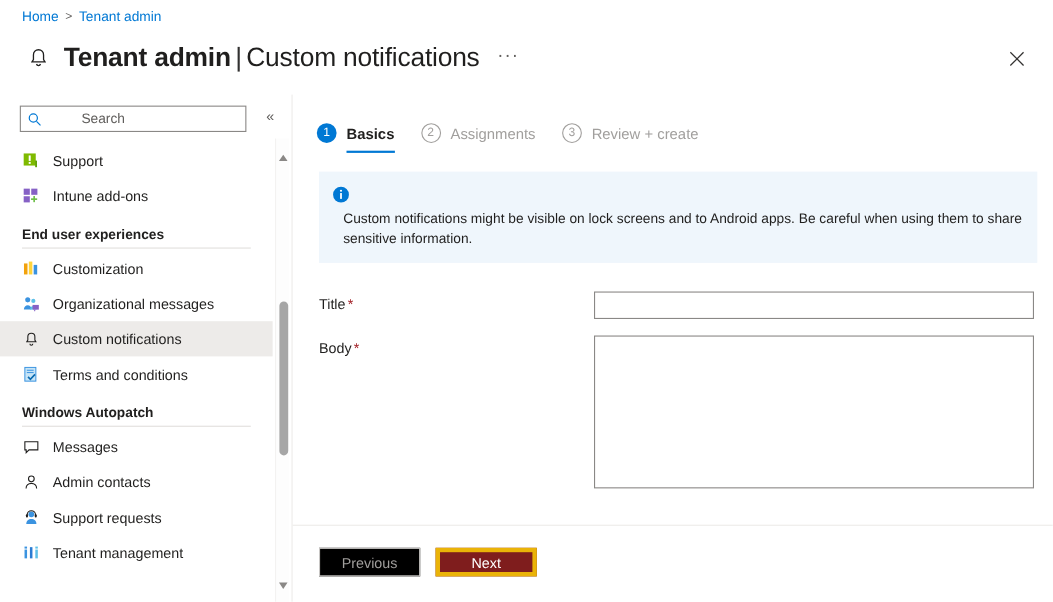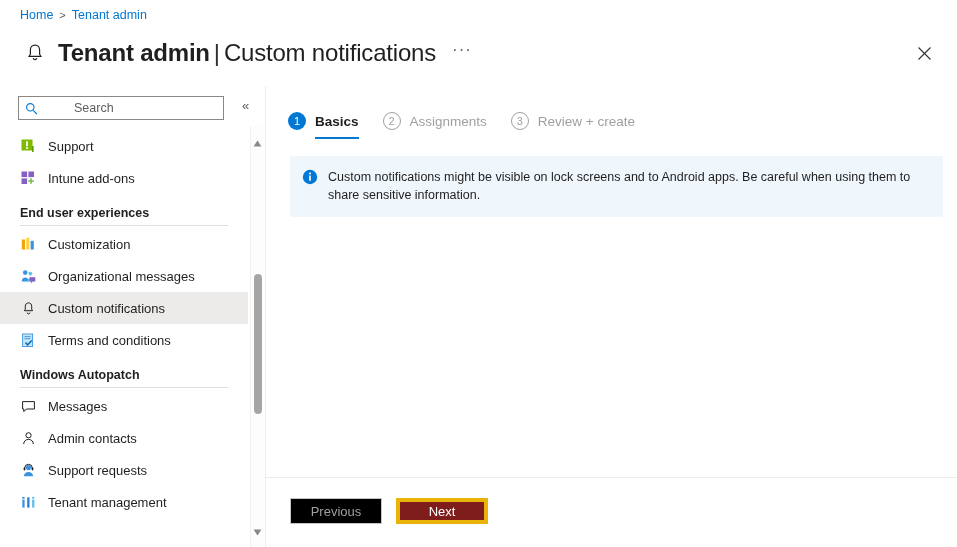--- a/index.html
+++ b/index.html
@@ -121,21 +121,21 @@
   .tab.inactive .step { border: 1px solid #a19f9d; color: #a19f9d; background: #fff; }
   .tab.active .tab-label { font-weight: bold; color: #201f1e; font-size: 13.5px; }
   .tab.inactive .tab-label { color: #a19f9d; font-size: 13.5px; }
   .tab.active::after {
     content: ""; position: absolute; left: 27px; right: 0; bottom: 0;
     height: 2px; background: #0078d4;
   }
 
   .banner {
     margin: 17px 14px 0 24px; background: #eff6fc;
-    display: flex; align-items: flex-start; padding: 12px 14px 13px 12px;
+    display: flex; align-items: flex-start; padding: 12px 14px 13px 12px; flex-direction: column;
   }
   .banner .info-ic { flex: 0 0 16px; margin-top: 1px; }
   .banner .banner-text {
     margin-left: 10px; font-size: 12.5px; line-height: 1.45; color: #201f1e;
   }
 
   .form { margin-top: 26px; padding-left: 24px; }
   .field { display: flex; align-items: flex-start; margin-bottom: 15px; }
   .field-label {
     width: 250px; font-size: 13px; color: #201f1e; padding-top: 4px; flex: 0 0 250px;
@@ -374,20 +374,35 @@
     <span class="info-ic">
       <svg width="16" height="16" viewBox="0 0 16 16">
         <circle cx="8" cy="8" r="7.2" fill="#0078d4"></circle>
         <rect x="7.2" y="6.5" width="1.6" height="5.3" fill="#ffffff"></rect>
         <circle cx="8" cy="4.4" r="1" fill="#ffffff"></circle>
       </svg>
     </span>
     <span class="banner-text">Custom notifications might be visible on lock screens and to Android apps.  Be careful when using them to share sensitive information.</span>
   </div>
 
+  <div class="form">
+    <div class="field">
+      <div class="field-label">
+        <span>Title</span><span class="req">*</span>
+      </div>
+      <input class="text" type="text" placeholder="" style="">
+    </div>
+
+    <div class="field">
+      <div class="field-label">
+        <span>Body</span><span class="req">*</span>
+      </div>
+      <textarea placeholder="" style=""></textarea>
+    </div>
+  </div>
 
   <div class="divider"></div>
 
   <div class="footer">
     <button class="btn secondary">Previous</button>
     <button class="btn primary">Next</button>
   </div>
 </div>
 
 </body></html>

